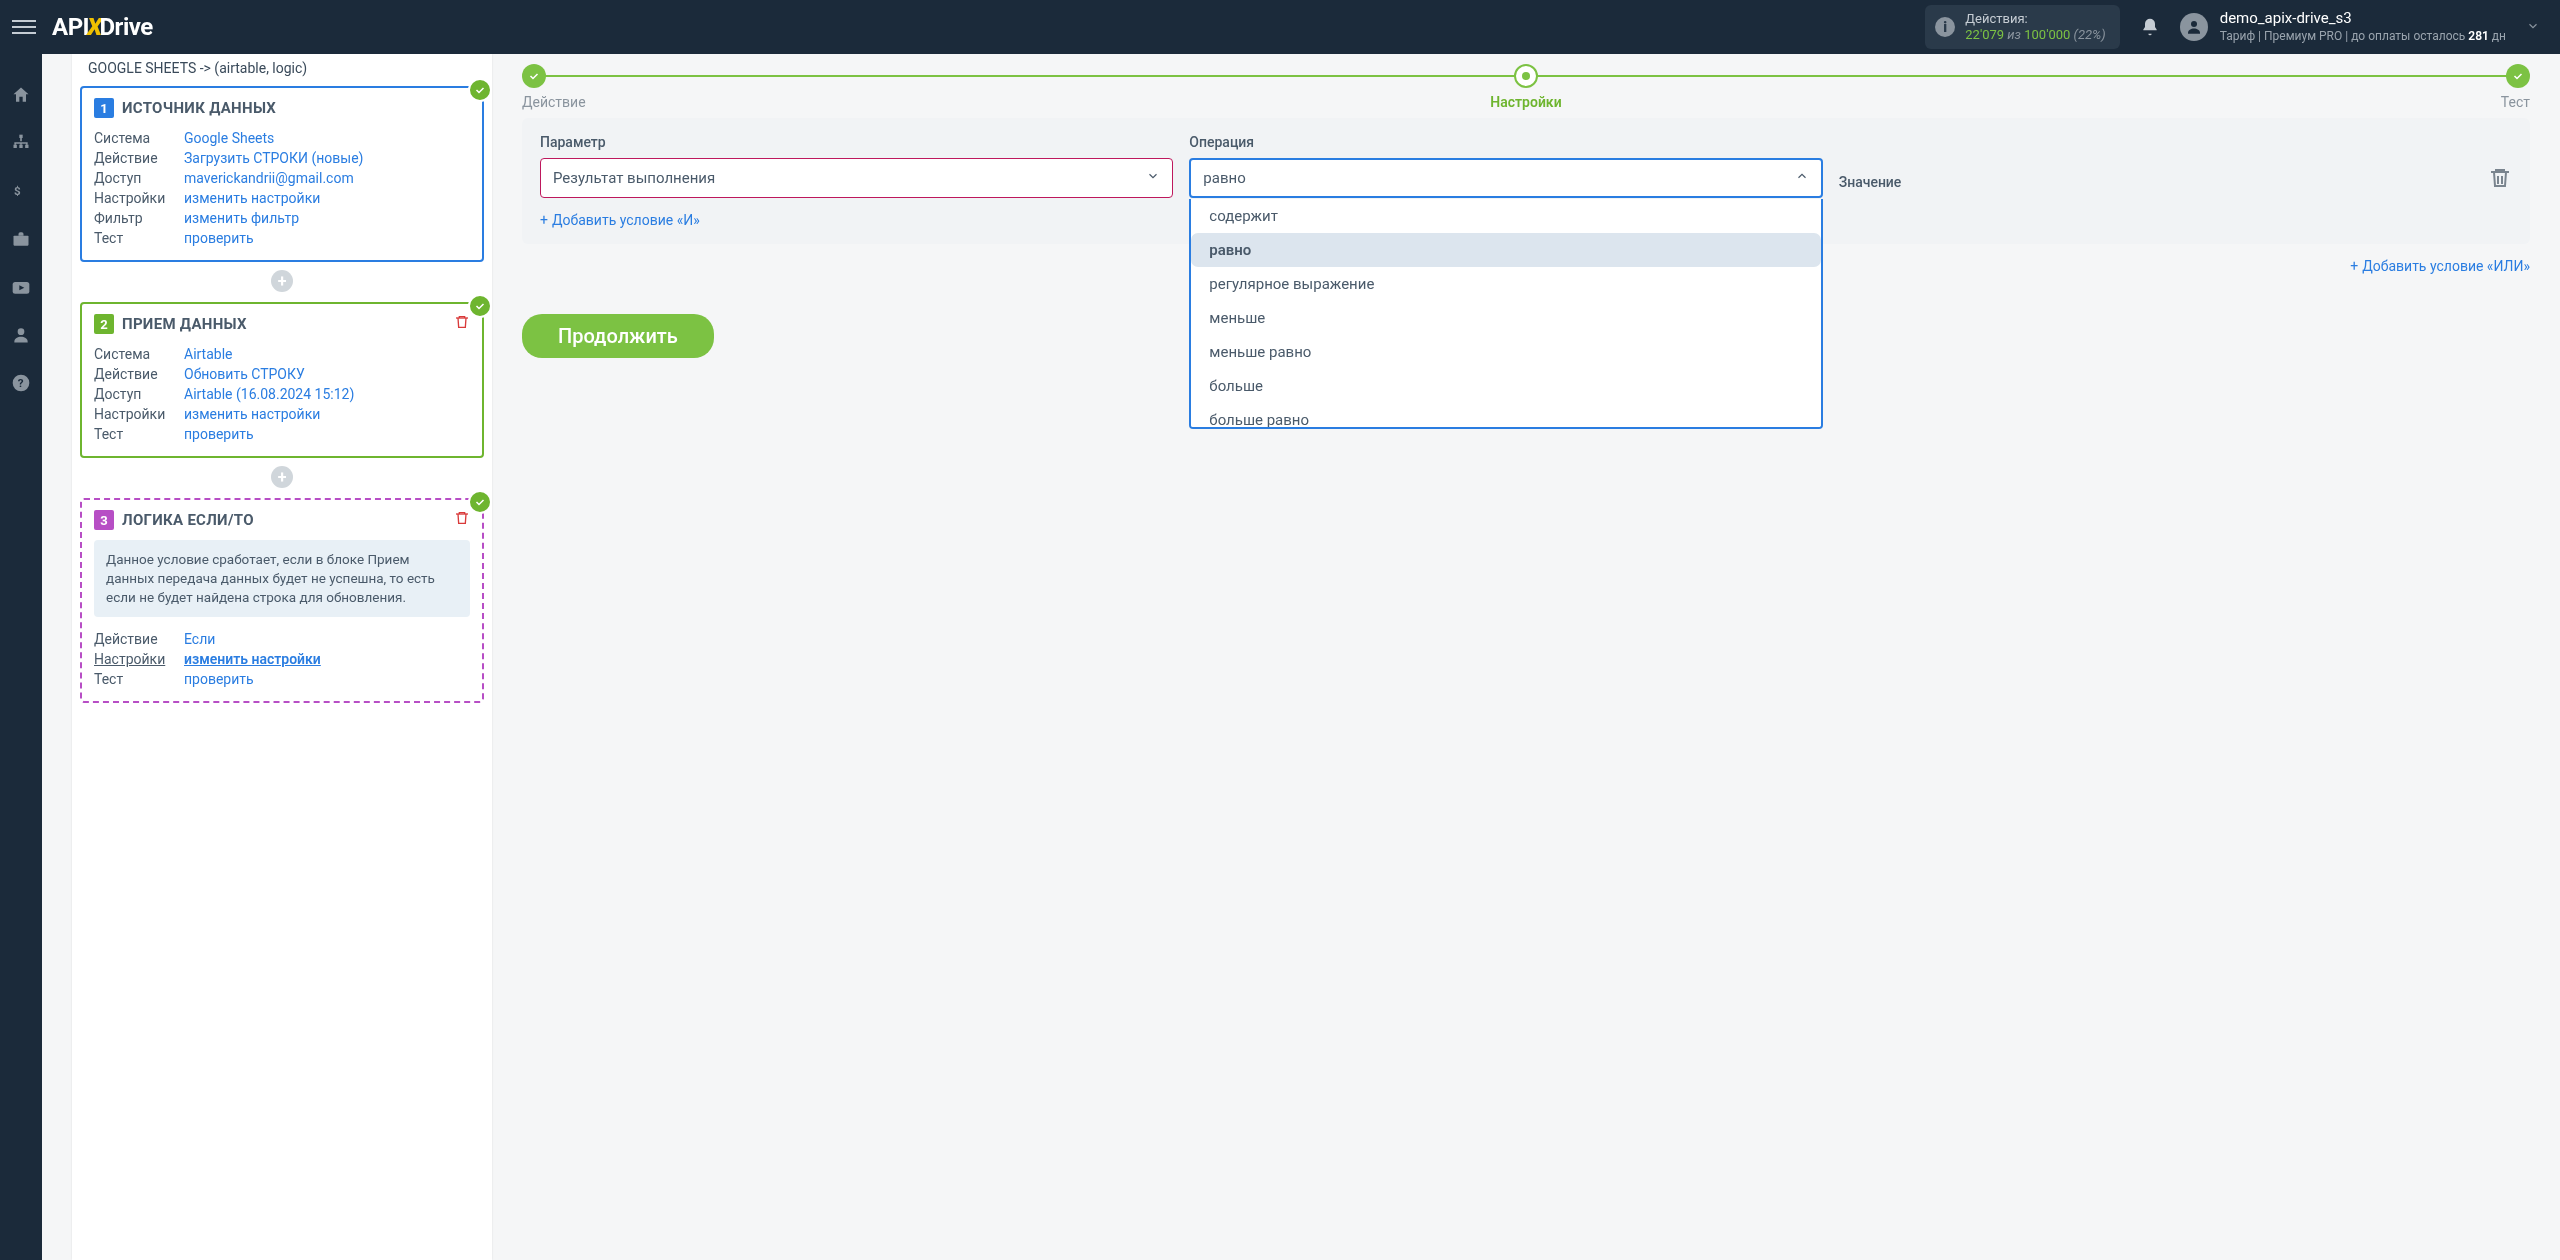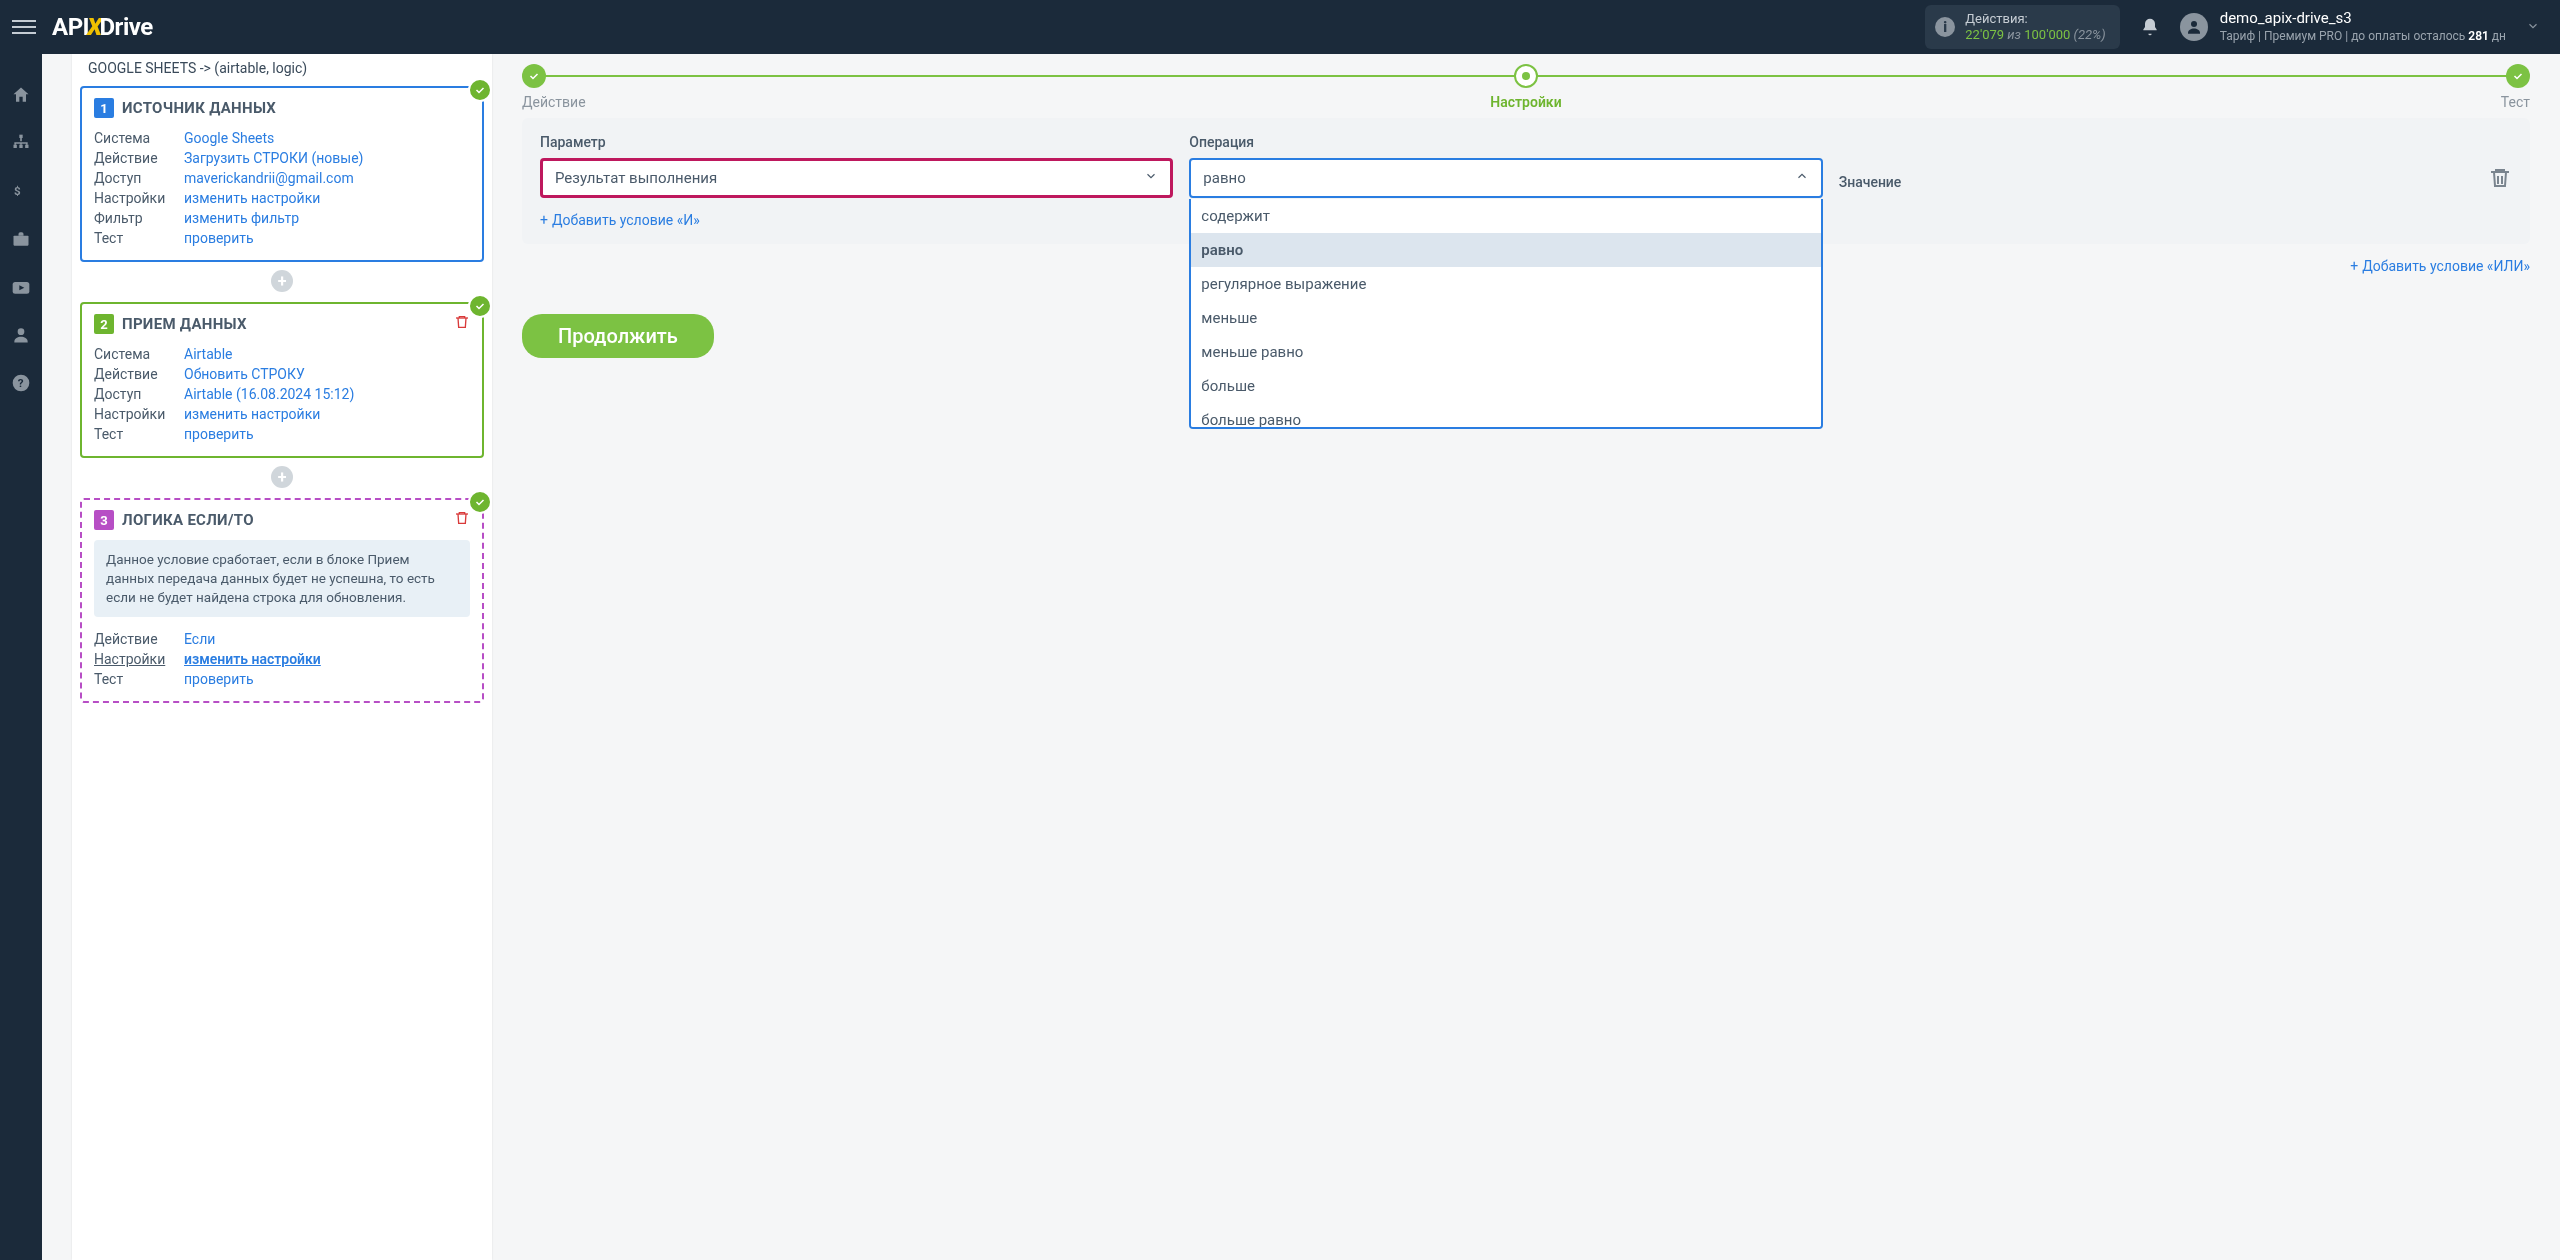--- a/index.html
+++ b/index.html
@@ -73,25 +73,25 @@
 .step-dot.current::after { content: ''; width: 8px; height: 8px; background: #7cc243; border-radius: 50%; }
 .step-label { margin-top: 6px; font-size: 14px; color: #8a949e; }
 .step-label.active { color: #6eb52f; font-weight: 600; }
 
 .section-title { font-size: 18px; color: #3a4a5a; font-weight: 700; text-decoration: underline; margin: 28px 0 18px; }
 .cond-group { background: #f1f3f5; border-radius: 6px; padding: 16px 18px; }
 .cond-row { display: flex; gap: 16px; align-items: flex-end; }
 .cond-col { flex: 1; display: flex; flex-direction: column; }
 .cond-col label { font-size: 14px; color: #4a5a6a; margin-bottom: 8px; font-weight: 500; }
 .select-wrap { position: relative; }
-.select { background: #fff; border: 3px solid #be185d; border-radius: 4px; height: 40px; display: flex; align-items: center; padding: 0 12px; font-size: 15px; color: #4a5a6a; cursor: pointer; }
+.select { background: #fff; border: 1px solid #be185d; border-radius: 4px; height: 40px; display: flex; align-items: center; padding: 0 12px; font-size: 15px; color: #4a5a6a; cursor: pointer; }
 .select.open { border: 2px solid #2a7de1; }
 .select .chev { margin-left: auto; }
 .dropdown { position: absolute; top: 41px; left: 0; right: 0; background: #fff; border: 2px solid #2a7de1; border-top: none; border-radius: 0 0 4px 4px; z-index: 10; max-height: 230px; overflow-y: auto; }
-.dropdown .opt { padding: 8px 10px; font-size: 15px; color: #4a5a6a; cursor: pointer; }
+.dropdown .opt { padding: 8px 18px; font-size: 15px; color: #4a5a6a; cursor: pointer; border-radius: 7px; }
 .dropdown .opt.selected { background: #dce5ee; font-weight: 600; }
 .dropdown::-webkit-scrollbar { width: 14px; }
 .dropdown::-webkit-scrollbar-track { background: #f0f0f0; }
 .dropdown::-webkit-scrollbar-thumb { background: #c0c6cc; border-radius: 2px; }
 .del-btn { width: 24px; height: 24px; color: #7a848e; cursor: pointer; margin-bottom: 8px; }
 .add-and { color: #2a7de1; font-size: 14px; margin-top: 14px; cursor: pointer; display: flex; align-items: center; gap: 4px; }
 .add-or { color: #2a7de1; font-size: 14px; margin-top: 14px; float: right; cursor: pointer; display: flex; align-items: center; gap: 4px; }
 .continue-btn { background: #7cc243; color: #fff; border: none; border-radius: 20px; padding: 10px 36px; font-size: 20px; font-weight: 500; margin-top: 40px; cursor: pointer; }
 </style>
 </head>

